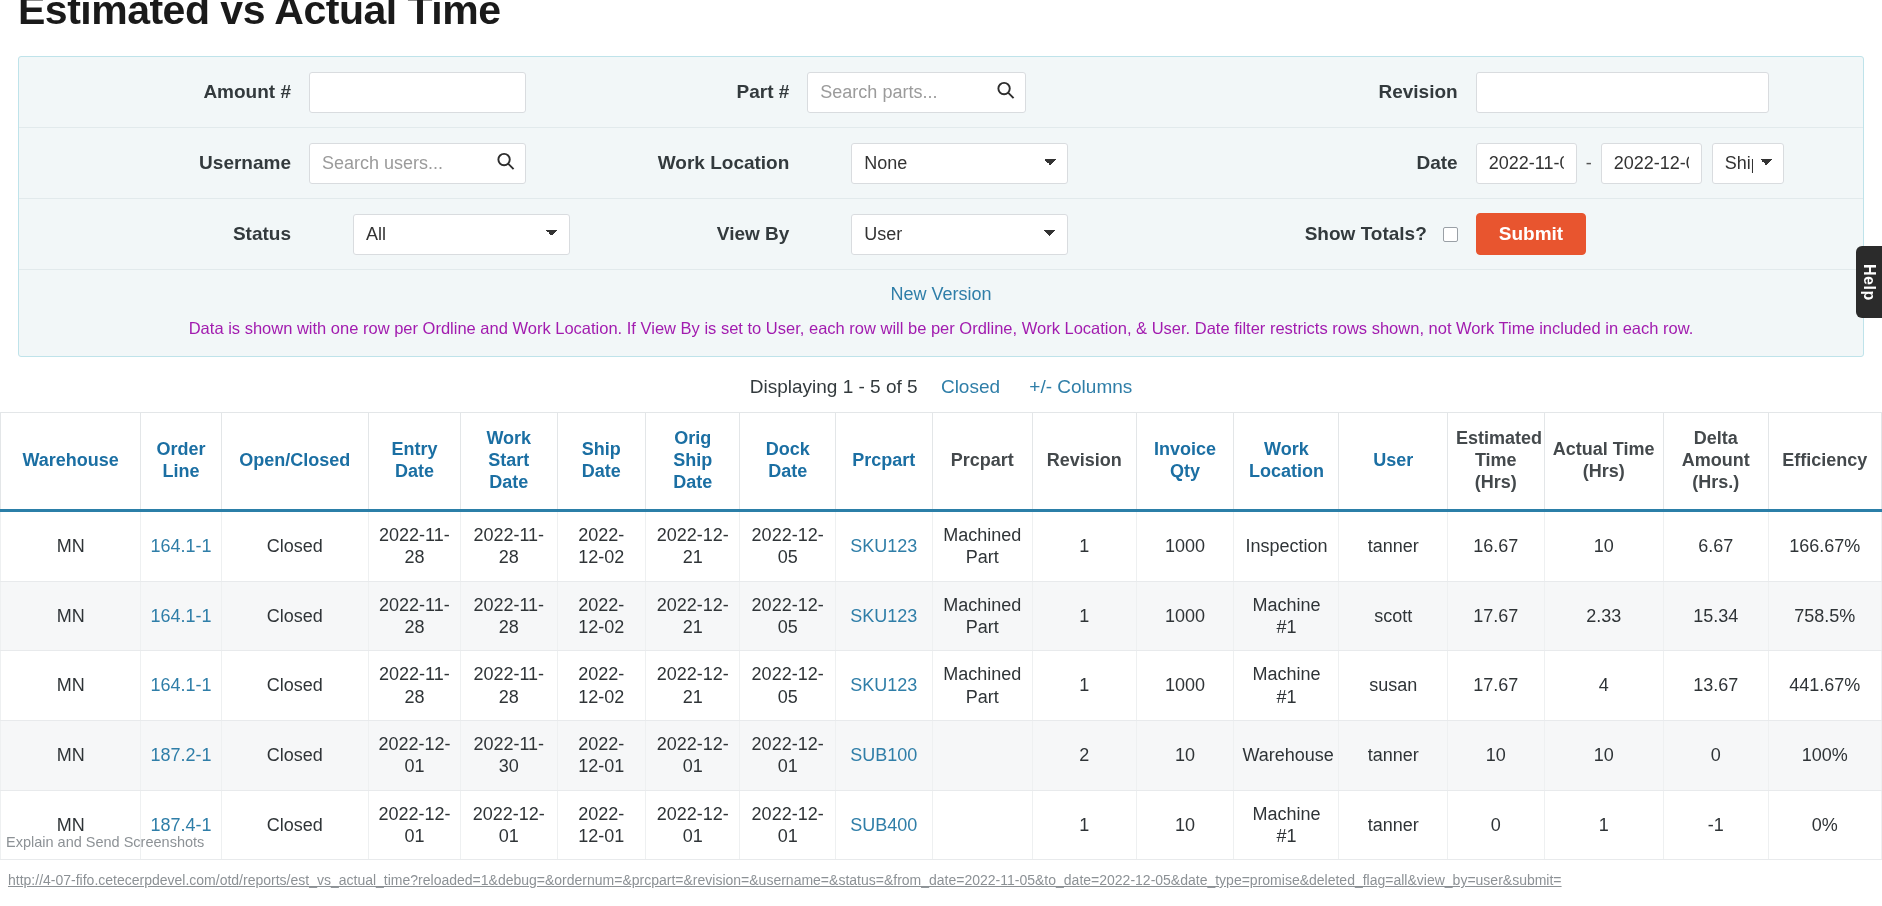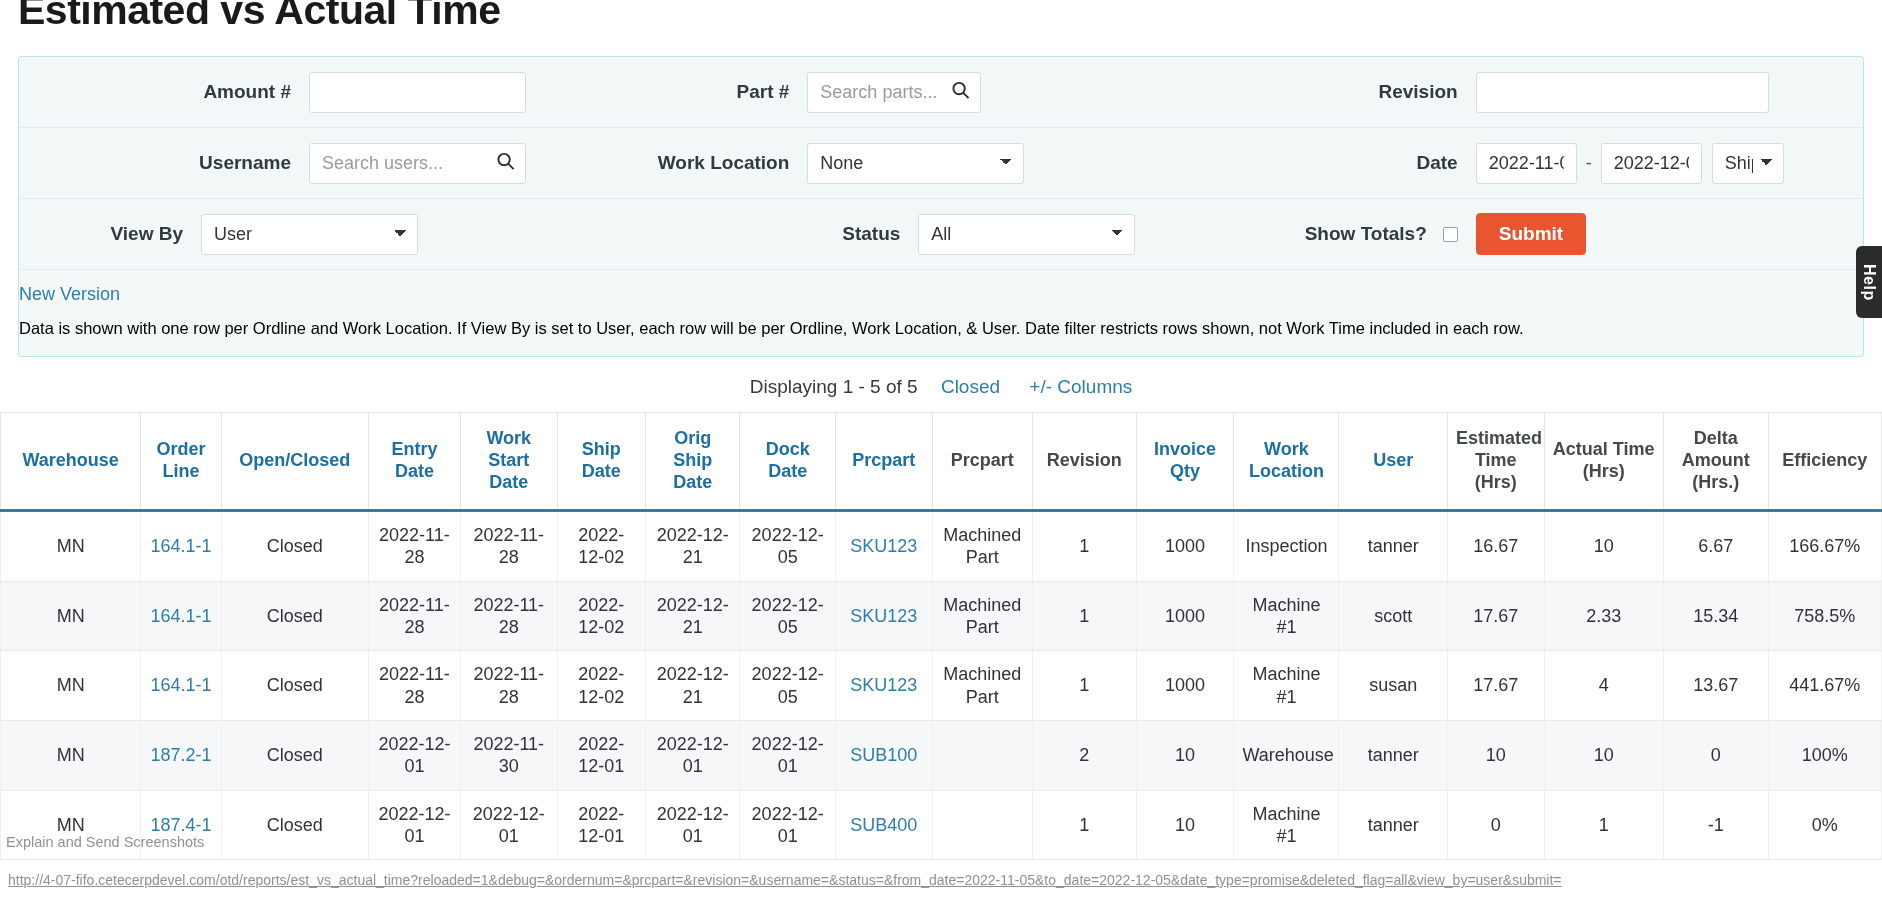--- a/index.html
+++ b/index.html
@@ -64,21 +64,21 @@
     background: #fff;
     border-radius: 3px;
     font-family: "Liberation Sans", sans-serif;
     font-size: 18px;
     color: #333;
     padding: 0 12px;
     outline: none;
   }
   .inp::placeholder { color: #9b9b9b; }
   .w-order   { width: 217px; }
-  .w-part    { width: 174px; }
+  .w-part    { width: 219px; }
   .w-rev     { width: 293px; }
   .w-user    { width: 217px; }
   .w-wl      { width: 217px; }
   .w-date    { width: 101px; }
   .w-dt      { width: 72px; }
   .w-status  { width: 217px; }
   .w-viewby  { width: 217px; }
 
   .search-wrap { position: relative; display: inline-block; }
   .search-wrap .inp { padding-right: 40px; }
@@ -94,20 +94,21 @@
     -webkit-appearance: none;
     padding-right: 30px;
     background-image:
       linear-gradient(45deg, transparent 50%, #333 50%),
       linear-gradient(135deg, #333 50%, transparent 50%);
     background-position:
       calc(100% - 17px) calc(50% - 1px),
       calc(100% - 11px) calc(50% - 1px);
     background-size: 6px 6px, 6px 6px;
     background-repeat: no-repeat;
+    margin-left: 44px;
   }
 
   .date-sep { padding: 0 9px; color:#555; font-size: 18px; }
   .chk {
     width: 15px; height: 15px;
     border: 1px solid #9aa0a6;
     background:#fff; border-radius:2px;
     margin-right: 18px;
     display:inline-block;
   }
@@ -117,26 +118,26 @@
     color: #fff;
     font-size: 19px;
     font-weight: bold;
     font-family: "Liberation Sans", sans-serif;
     padding: 9px 22px;
     border-radius: 4px;
     cursor: pointer;
     line-height: 1.2;
   }
 
-  .panel-foot { padding: 14px 0 18px 0; text-align: left; }
+  .panel-foot { padding: 14px 0 18px 0; text-align: center; }
   .new-version {
     display:block; color:#2f7ea8; font-size:18px;
     text-decoration:none; margin-bottom: 14px;
   }
-  .note { font-size: 16.5px; color:#000000; }
+  .note { font-size: 16.5px; color:#a21caf; }
 
   
   .results-bar {
     text-align: center;
     padding: 19px 0 14px 0;
     font-size: 19px;
     color: #333a3d;
   }
   .results-bar .cnt { margin-right: 18px; }
   .results-bar a {
@@ -299,30 +300,30 @@
         <input class="inp w-date" type="text" value="2022-11-05" style="">
         <span class="date-sep">-</span>
         <input class="inp w-date" type="text" value="2022-12-05" style="">
         <select class="inp w-dt" style="margin-left:10px">
           <option>Ship I</option>
         </select>
       </div>
     </div>
 
     <div class="filter-row">
+      <div class="fld col1">
+        <div class="fld-label">Status</div>
+        <select class="inp w-status">
+          <option>All</option>
+        </select>
+      </div>
       <div class="fld col2">
         <div class="fld-label">View By</div>
         <select class="inp w-viewby">
           <option>User</option>
-        </select>
-      </div>
-      <div class="fld col1">
-        <div class="fld-label">Status</div>
-        <select class="inp w-status">
-          <option>All</option>
         </select>
       </div>
       <div class="fld col3" style="justify-content:flex-start">
         <div class="fld-label" style="width:auto;padding-right:0;margin-left:70px">Show Totals?</div>
         <span class="chk" style="margin-left:16px"></span>
         <button class="submit-btn">Submit</button>
       </div>
     </div>
 
     <div class="panel-foot">

